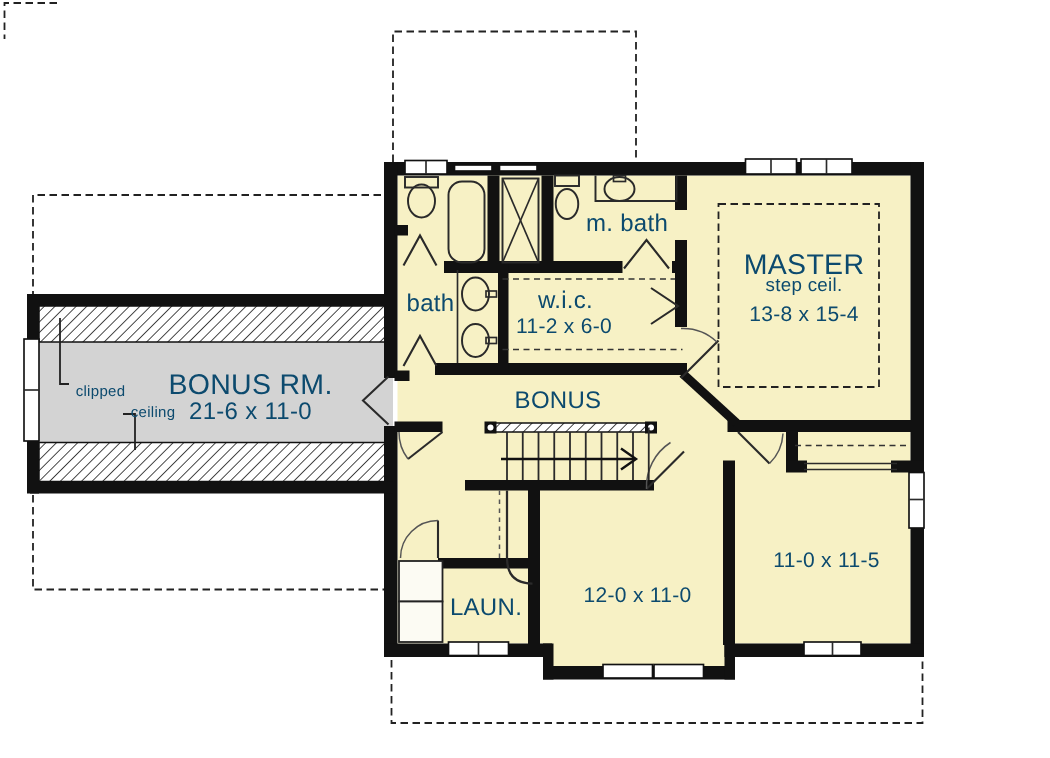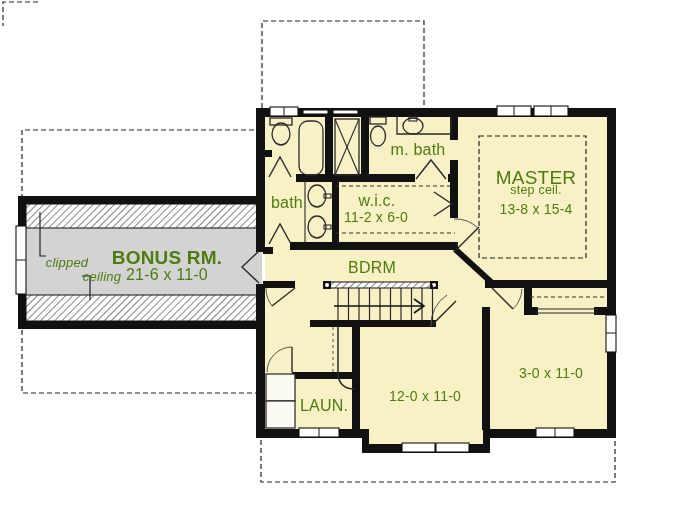--- a/index.html
+++ b/index.html
@@ -16,30 +16,30 @@
   .wall{fill:var(--wall,#111);}
   .fix{fill:none;stroke:#2a2a2a;stroke-width:1.3;}
   .thin{fill:none;stroke:#2a2a2a;stroke-width:1.1;}
   .door{fill:none;stroke:#2a2a2a;stroke-width:1.4;}
   .arc{fill:none;stroke:#555;stroke-width:1;}
   .dashed{fill:none;stroke:#222;stroke-width:1.2;stroke-dasharray:5 3;}
   .dashfine{fill:none;stroke:#333;stroke-width:1.1;stroke-dasharray:4 3;}
   .win{fill:#fff;stroke:#111;stroke-width:1.1;}
   .lbl{
     position:absolute;transform:translate(-50%,-50%);
-    color:#4d7c0f;white-space:nowrap;line-height:1;
+    color:#0c4a6e;white-space:nowrap;line-height:1;
     letter-spacing:0.2px;
     text-align:center;
   }
   .room-name{font-size:19px;}
   .room-name-sm{font-size:16px;}
   .room-dim{font-size:14px;}
   .room-dim-lg{font-size:16px;}
   .note{font-size:12.5px;}
-  .anno{font-size:13px;font-style:italic;}
+  .anno{font-size:10px;}
 </style>
 </head>
 <body>
 
 <div id="plan-wrap" style="--room-fill: #f7f1c5; --bonus-floor: #d3d3d3; --wall: #111111; --bg: #ffffff;">
 
 <svg id="plan-svg" width="700" height="505" viewBox="0 0 700 505">
   <defs>
     <pattern id="hatch" width="5" height="5" patternUnits="userSpaceOnUse" patternTransform="rotate(45)">
       <rect width="5" height="5" fill="#fff"></rect>
@@ -238,29 +238,29 @@
       <line x1="333" y1="327" x2="333" y2="374" stroke="#555" stroke-width="1" stroke-dasharray="3 3"></line>
     </g>
   </g>
 
   <g fill="none" stroke="#222" stroke-width="1.2">
     <path d="M46,256 L40,256 L40,212"></path>
     <path d="M82,276 L90,276 L90,300"></path>
   </g>
 </svg>
 
-<div class="lbl room-name" style="left:167px;top:257px;font-weight:bold;">BONUS RM.</div>
+<div class="lbl room-name" style="left:167px;top:257px;">BONUS RM.</div>
 <div class="lbl room-dim-lg" style="left:167px;top:275px;">21-6 x 11-0</div>
 <div class="lbl anno" style="left:67px;top:262px;">clipped</div>
 <div class="lbl anno" style="left:79px;top:276px;margin-left:23px;">ceiling</div>
 <div class="lbl room-name-sm" style="left:287px;top:203px;">bath</div>
 <div class="lbl room-name-sm" style="left:418px;top:150px;">m. bath</div>
 <div class="lbl room-name-sm" style="left:377px;top:201px;">w.i.c.</div>
 <div class="lbl room-dim" style="left:376px;top:217px;">11-2 x 6-0</div>
 <div class="lbl room-name" style="left:536px;top:177px;">MASTER</div>
 <div class="lbl note" style="left:536px;top:190px;">step ceil.</div>
 <div class="lbl room-dim" style="left:536px;top:209px;">13-8 x 15-4</div>
-<div class="lbl room-name-sm" style="left:372px;top:268px;">BDRM</div>
+<div class="lbl room-name-sm" style="left:372px;top:268px;">BONUS</div>
 <div class="lbl room-dim" style="left:425px;top:396px;">12-0 x 11-0</div>
-<div class="lbl room-dim" style="left:551px;top:373px;">3-0 x 11-0</div>
+<div class="lbl room-dim" style="left:551px;top:373px;">11-0 x 11-5</div>
 <div class="lbl room-name-sm" style="left:324px;top:406px;">LAUN.</div>
 
 </div>
 
 </body></html>

